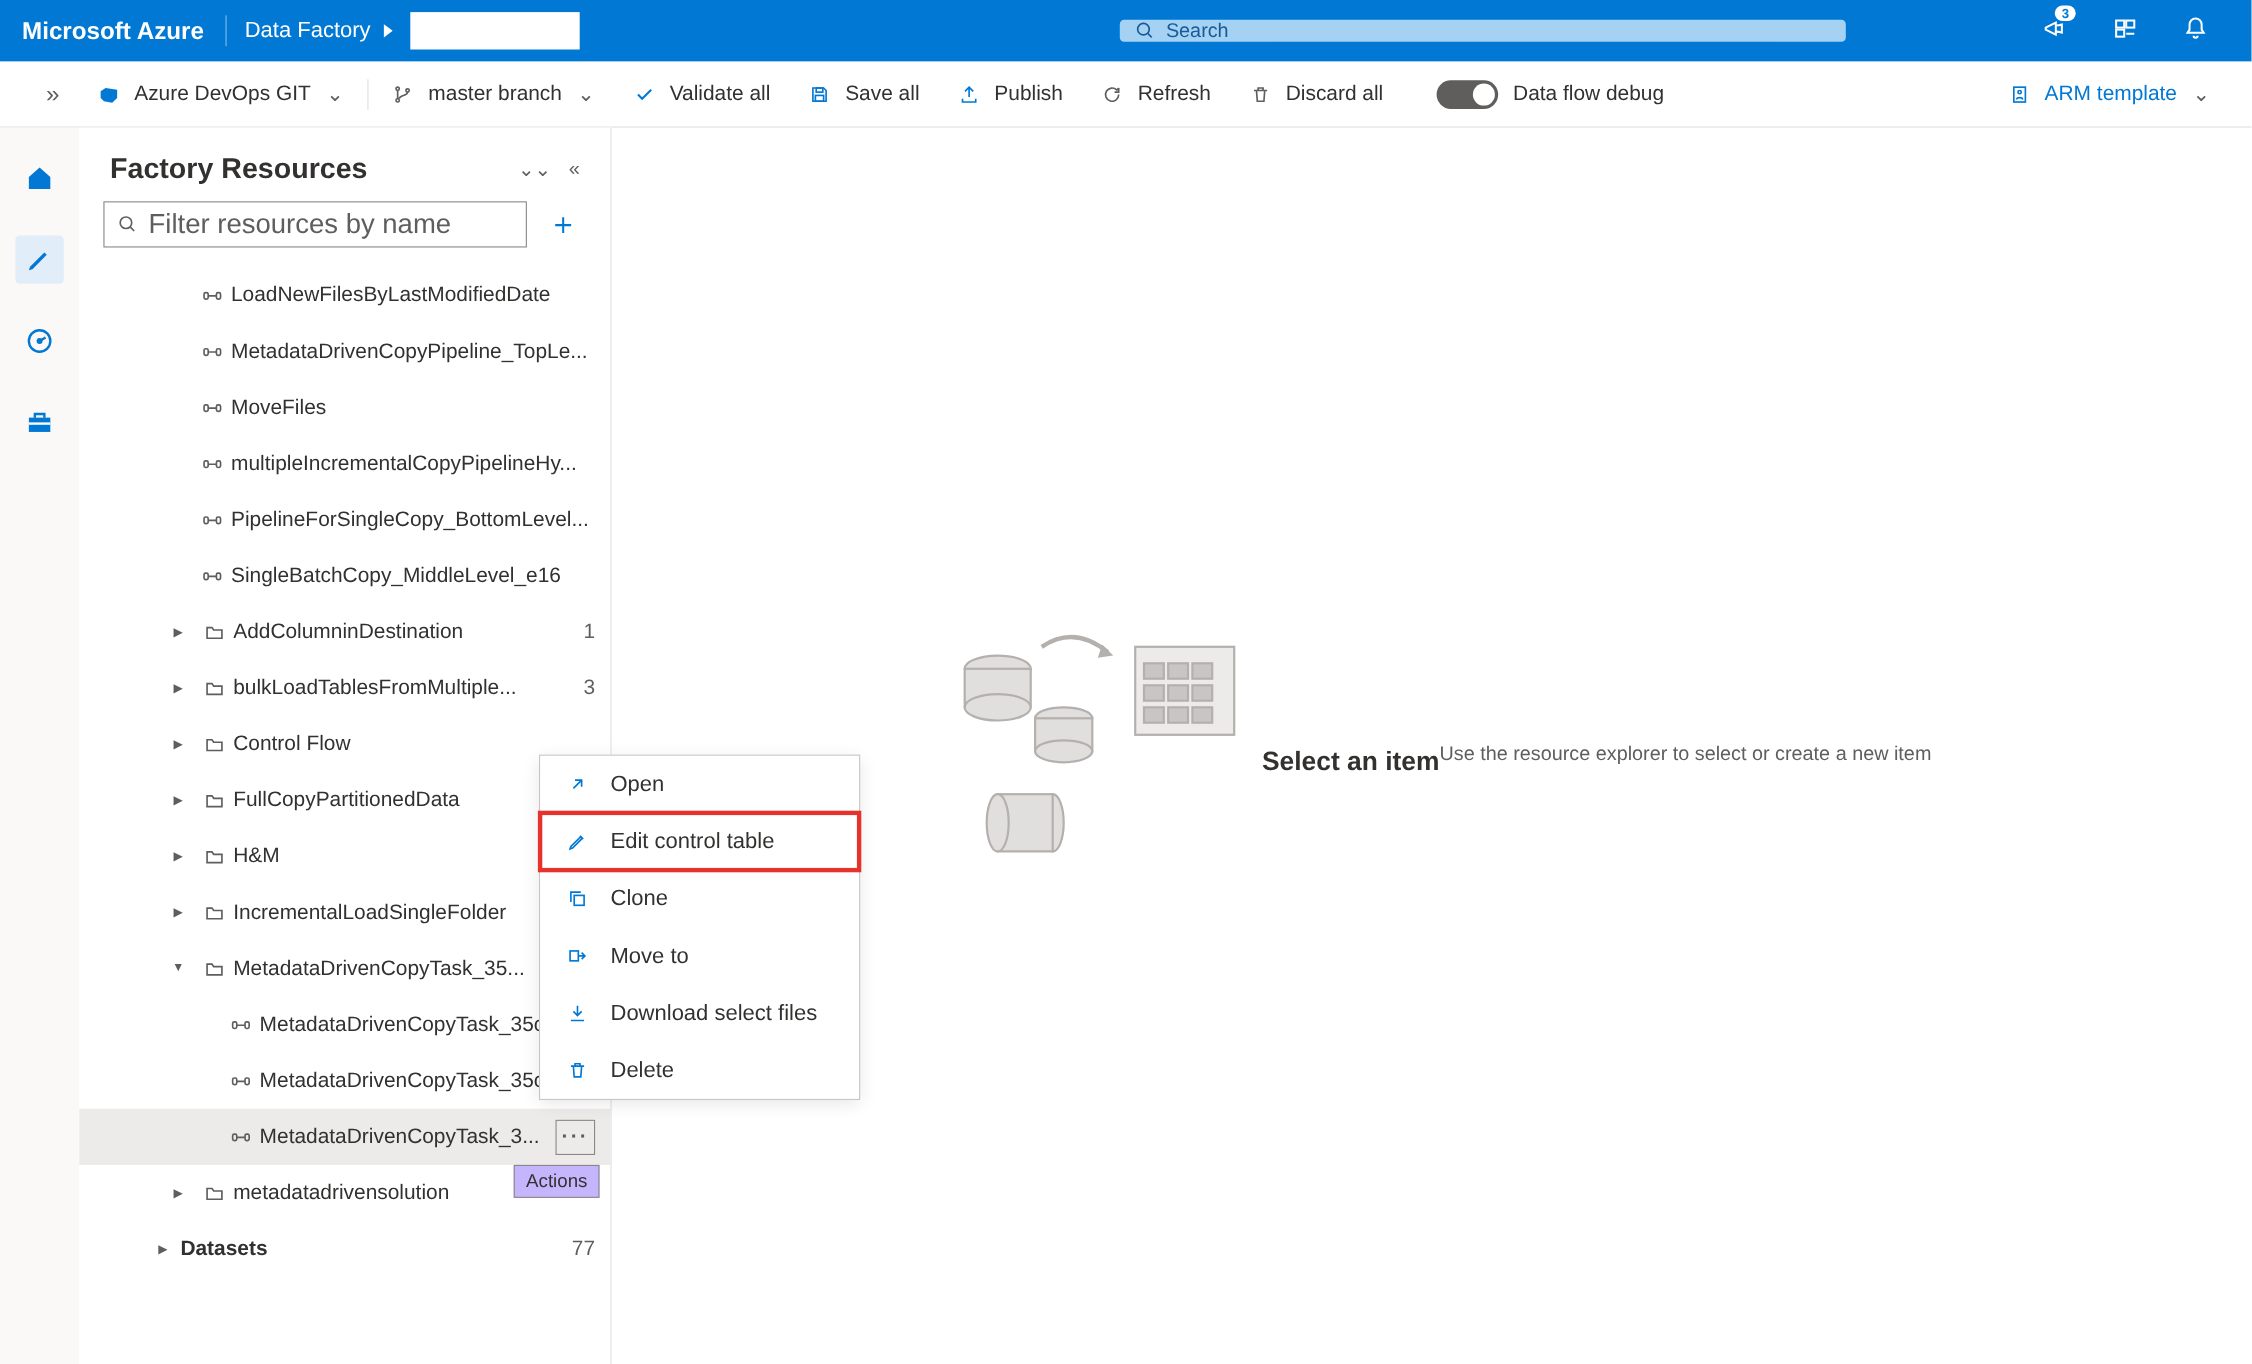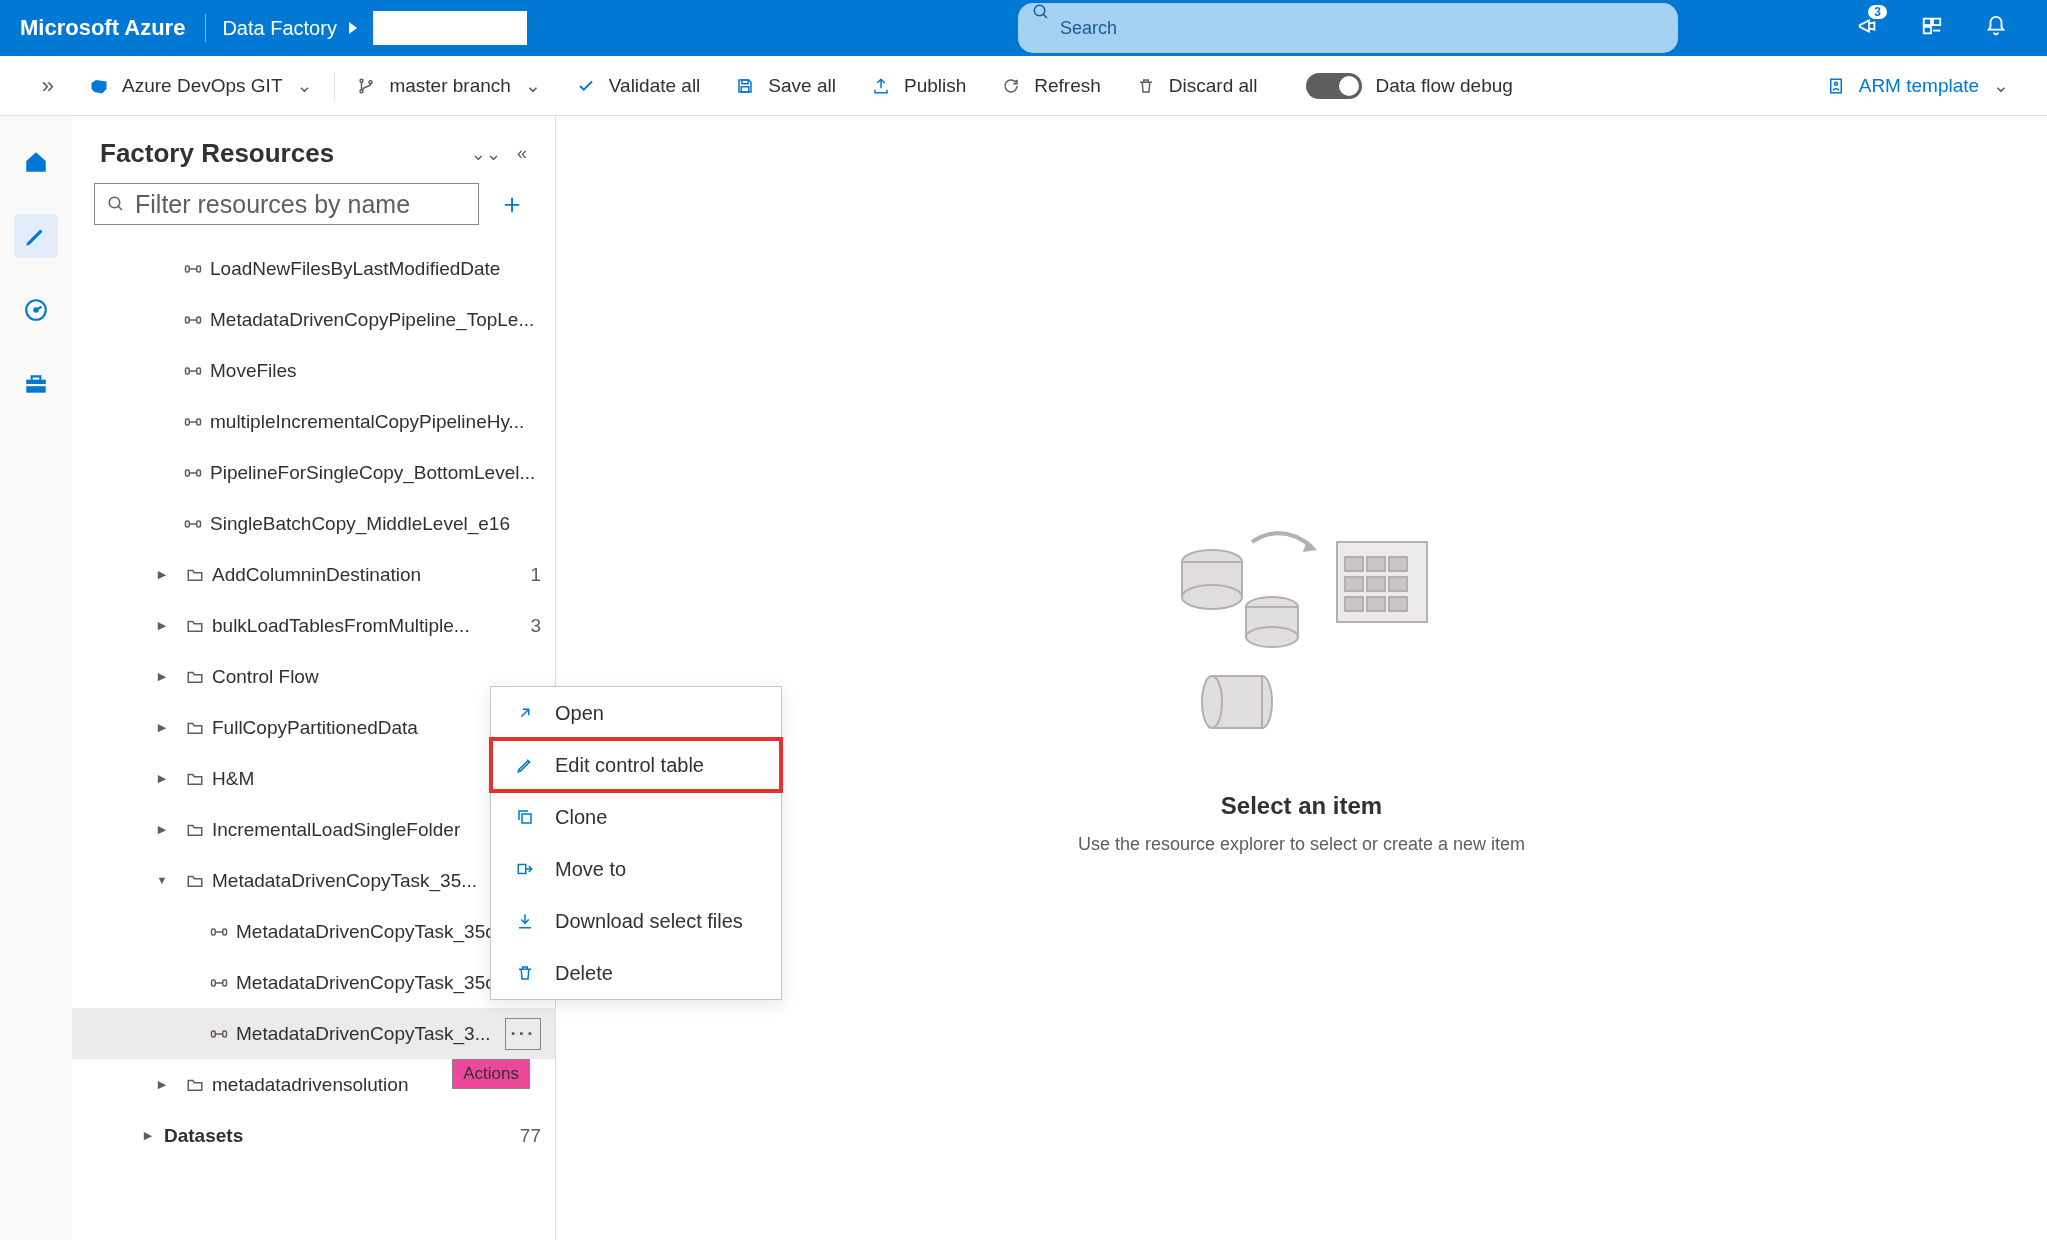--- a/index.html
+++ b/index.html
@@ -4,21 +4,21 @@
 <style>
   * { box-sizing: border-box; margin: 0; padding: 0; font-family: "Segoe UI", -apple-system, sans-serif; }
   body { background: #fff; color: #323130; overflow: hidden; width: 2047px; height: 1240px; transform-origin: top left; }
 
   
   .topbar { height: 56px; background: #0078d4; display: flex; align-items: center; color: #fff; }
   .brand { font-weight: 600; font-size: 22px; padding: 0 20px; }
   .divider { width: 1px; height: 28px; background: rgba(255,255,255,.5); }
   .service { font-size: 20px; padding: 0 16px; display: flex; align-items: center; gap: 12px; }
   .service .caret { width: 0; height: 0; border-left: 8px solid #fff; border-top: 6px solid transparent; border-bottom: 6px solid transparent; }
-  .searchbox { flex: 0 0 660px; margin-left: 475px; height: 50px; background: #a5d1f3; border-radius: 15px; display: flex; padding: 0 14px; color: #fff; }
+  .searchbox { flex: 0 0 660px; margin-left: 475px; height: 20px; background: #a5d1f3; border-radius: 4px; display: flex; align-items: center; padding: 0 14px; color: #fff; }
   .searchbox input { background: transparent; border: none; outline: none; color: #185a97; font-size: 18px; flex: 1; margin-left: 10px; }
   .searchbox input::placeholder { color: #185a97; }
   .topbar-right { margin-left: auto; display: flex; align-items: center; gap: 42px; padding-right: 40px; }
   .notif { position: relative; }
   .notif-badge { position: absolute; top: -10px; right: -8px; background: #fff; color: #0078d4; font-size: 12px; border-radius: 10px; padding: 0 6px; font-weight: 600; }
   .placeholder-box { width: 154px; height: 34px; background: #fff; margin-left: 4px; }
 
   
   .toolbar { height: 60px; border-bottom: 1px solid #e1dfdd; background: #fff; display: flex; align-items: center; padding: 0 20px 0 0; font-size: 19px; color: #323130; }
   .toolbar .expand-handle { width: 72px; display: flex; justify-content: flex-end; padding-right: 18px; color: #605e5c; font-size: 22px; }
@@ -48,32 +48,32 @@
   .add-btn { width: 42px; height: 42px; display: flex; align-items: center; justify-content: center; color: #0078d4; font-size: 28px; }
 
   .tree { flex: 1; overflow: visible; font-size: 19px; color: #323130; padding-top: 6px; }
   .tree-row { display: flex; align-items: center; height: 51px; padding-right: 14px; position: relative; }
   .tree-row.selected { background: #edebe9; }
   .caret-cell { width: 32px; display: flex; justify-content: center; color: #605e5c; font-size: 14px; }
   .row-icon { width: 34px; display: flex; justify-content: center; }
   .row-label { flex: 1; white-space: nowrap; overflow: hidden; text-overflow: ellipsis; }
   .row-count { width: 34px; text-align: right; color: #605e5c; }
   .more-btn { width: 36px; height: 32px; border: 1px solid #8a8886; display: flex; align-items: center; justify-content: center; margin-left: 8px; color: #605e5c; letter-spacing: 2px; font-weight: 700; }
-  .actions-tooltip { position: absolute; right: 25px; bottom: -30px; background: #ec4899; border: 1px solid #8a8886; padding: 4px 10px; font-size: 17px; z-index: 5; }
+  .actions-tooltip { position: absolute; right: 10px; bottom: -30px; background: #c4b5fd; border: 1px solid #8a8886; padding: 4px 10px; font-size: 17px; z-index: 5; }
 
   .indent-1 { padding-left: 104px; }
   .indent-3 { padding-left: 130px; }
 
   
   svg.ic { width: 22px; height: 22px; }
   svg.ic-sm { width: 18px; height: 18px; }
   svg.ic-lg { width: 26px; height: 26px; }
 
   
-  .canvas { flex: 1; display: flex; flex-direction: column; align-items: center; justify-content: center; color: #323130; }
+  .canvas { flex: 1; display: flex; flex-direction: row; align-items: center; justify-content: center; color: #323130; }
   .canvas h3 { font-size: 24px; font-weight: 600; margin-top: 30px; }
   .canvas p { font-size: 18px; margin-top: 14px; color: #605e5c; }
   .canvas-art { width: 300px; height: 260px; position: relative; }
 
   
   .context-menu { position: absolute; left: 490px; top: 686px; width: 292px; background: #fff; border: 1px solid #c8c6c4; box-shadow: 0 4px 16px rgba(0,0,0,.1); z-index: 20; }
   .menu-item { height: 52px; display: flex; align-items: center; gap: 18px; padding: 0 22px; font-size: 20px; color: #323130; }
   .menu-item.highlight { outline: 4px solid #e5322d; outline-offset: -2px; }
   .menu-item .mi-icon { width: 24px; display: flex; justify-content: center; color: #0078d4; }
 

